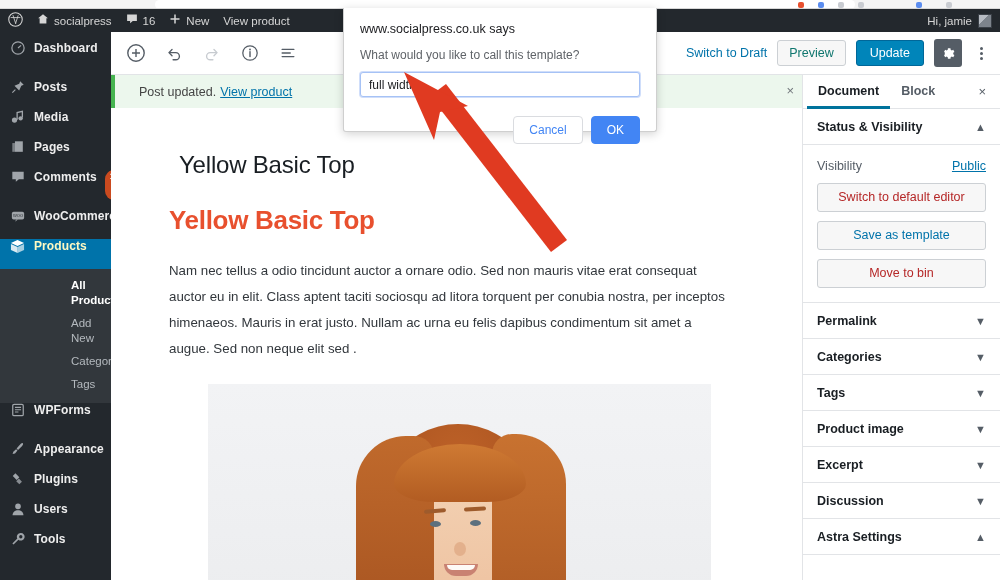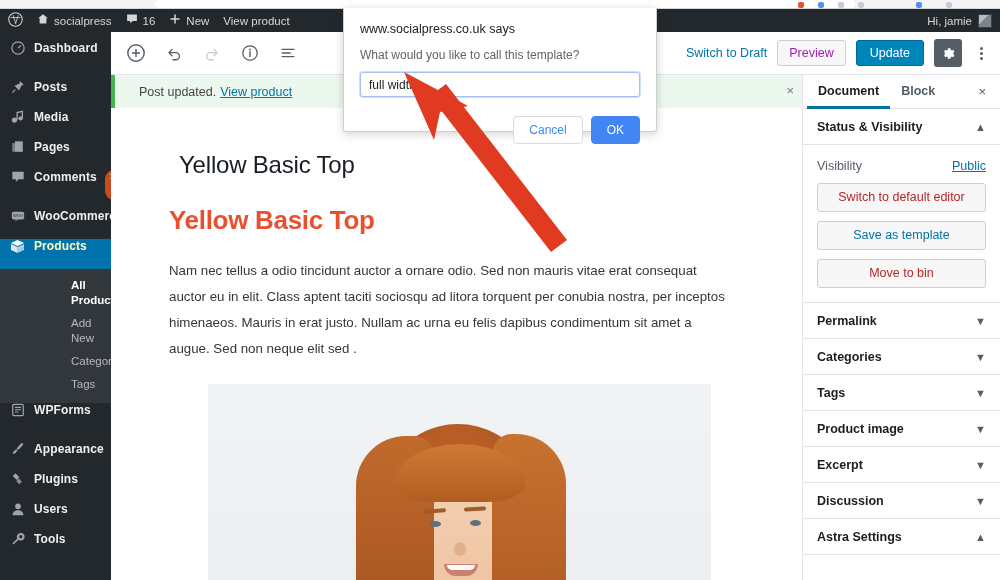--- a/index.html
+++ b/index.html
@@ -90,21 +90,21 @@
   .tool-btn {
     width: 34px; height: 34px; border-radius: 50%;
     display: flex; align-items: center; justify-content: center;
     color: #555d66;
   }
   .tool-btn svg { display: block; }
   .tool-btn.disabled { color: #c7cbd0; }
   .hdr-right { margin-left: auto; display: flex; align-items: center; gap: 10px; padding-right: 10px; }
   .link-btn { color: #0073aa; font-size: 12.5px; }
   .btn-secondary {
-    border: 1px solid #ccd0d4; background: #f7f7f7; color: #a21caf;
+    border: 1px solid #ccd0d4; background: #f7f7f7; color: #0f766e;
     font-size: 12.5px; border-radius: 3px; padding: 5px 11px; line-height: 14px;
   }
   .btn-primary {
     background: #0085ba; border: 1px solid #006799; color: #fff;
     font-size: 12.5px; border-radius: 3px; padding: 5px 13px; line-height: 14px;
   }
   .gear-btn {
     width: 28px; height: 28px; background: #555d66; border-radius: 3px;
     display: flex; align-items: center; justify-content: center; color: #fff;
   }

